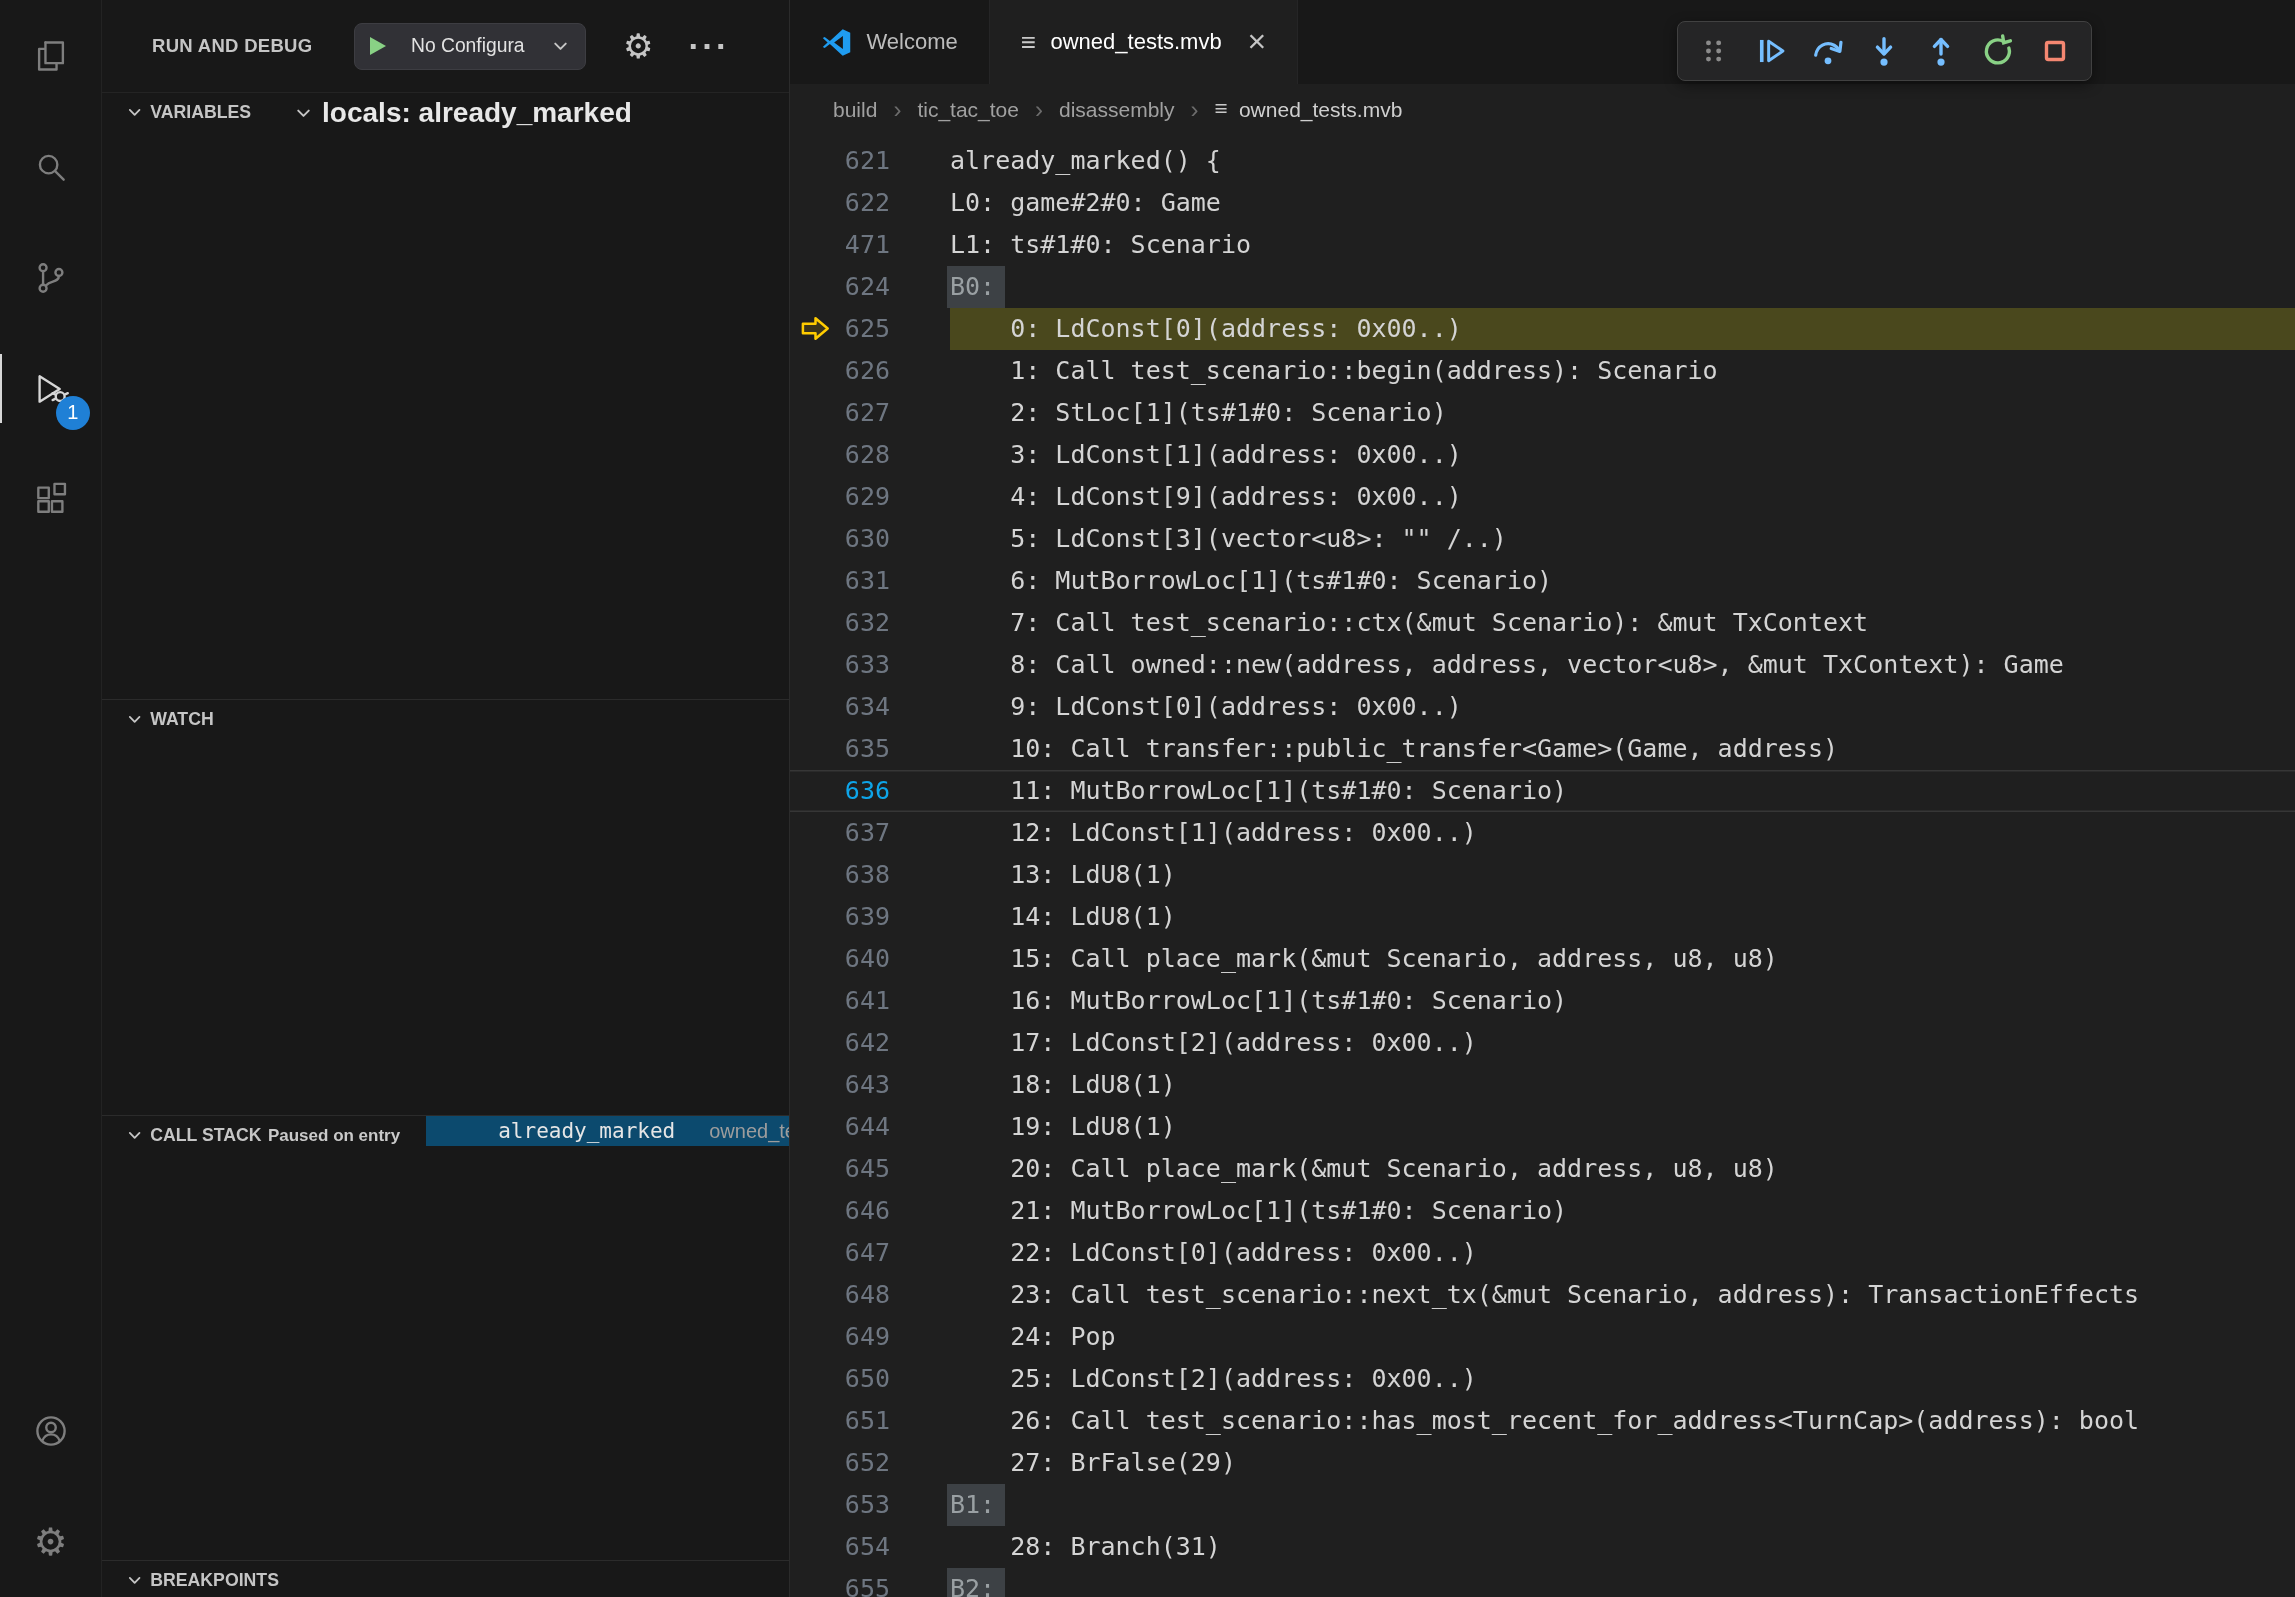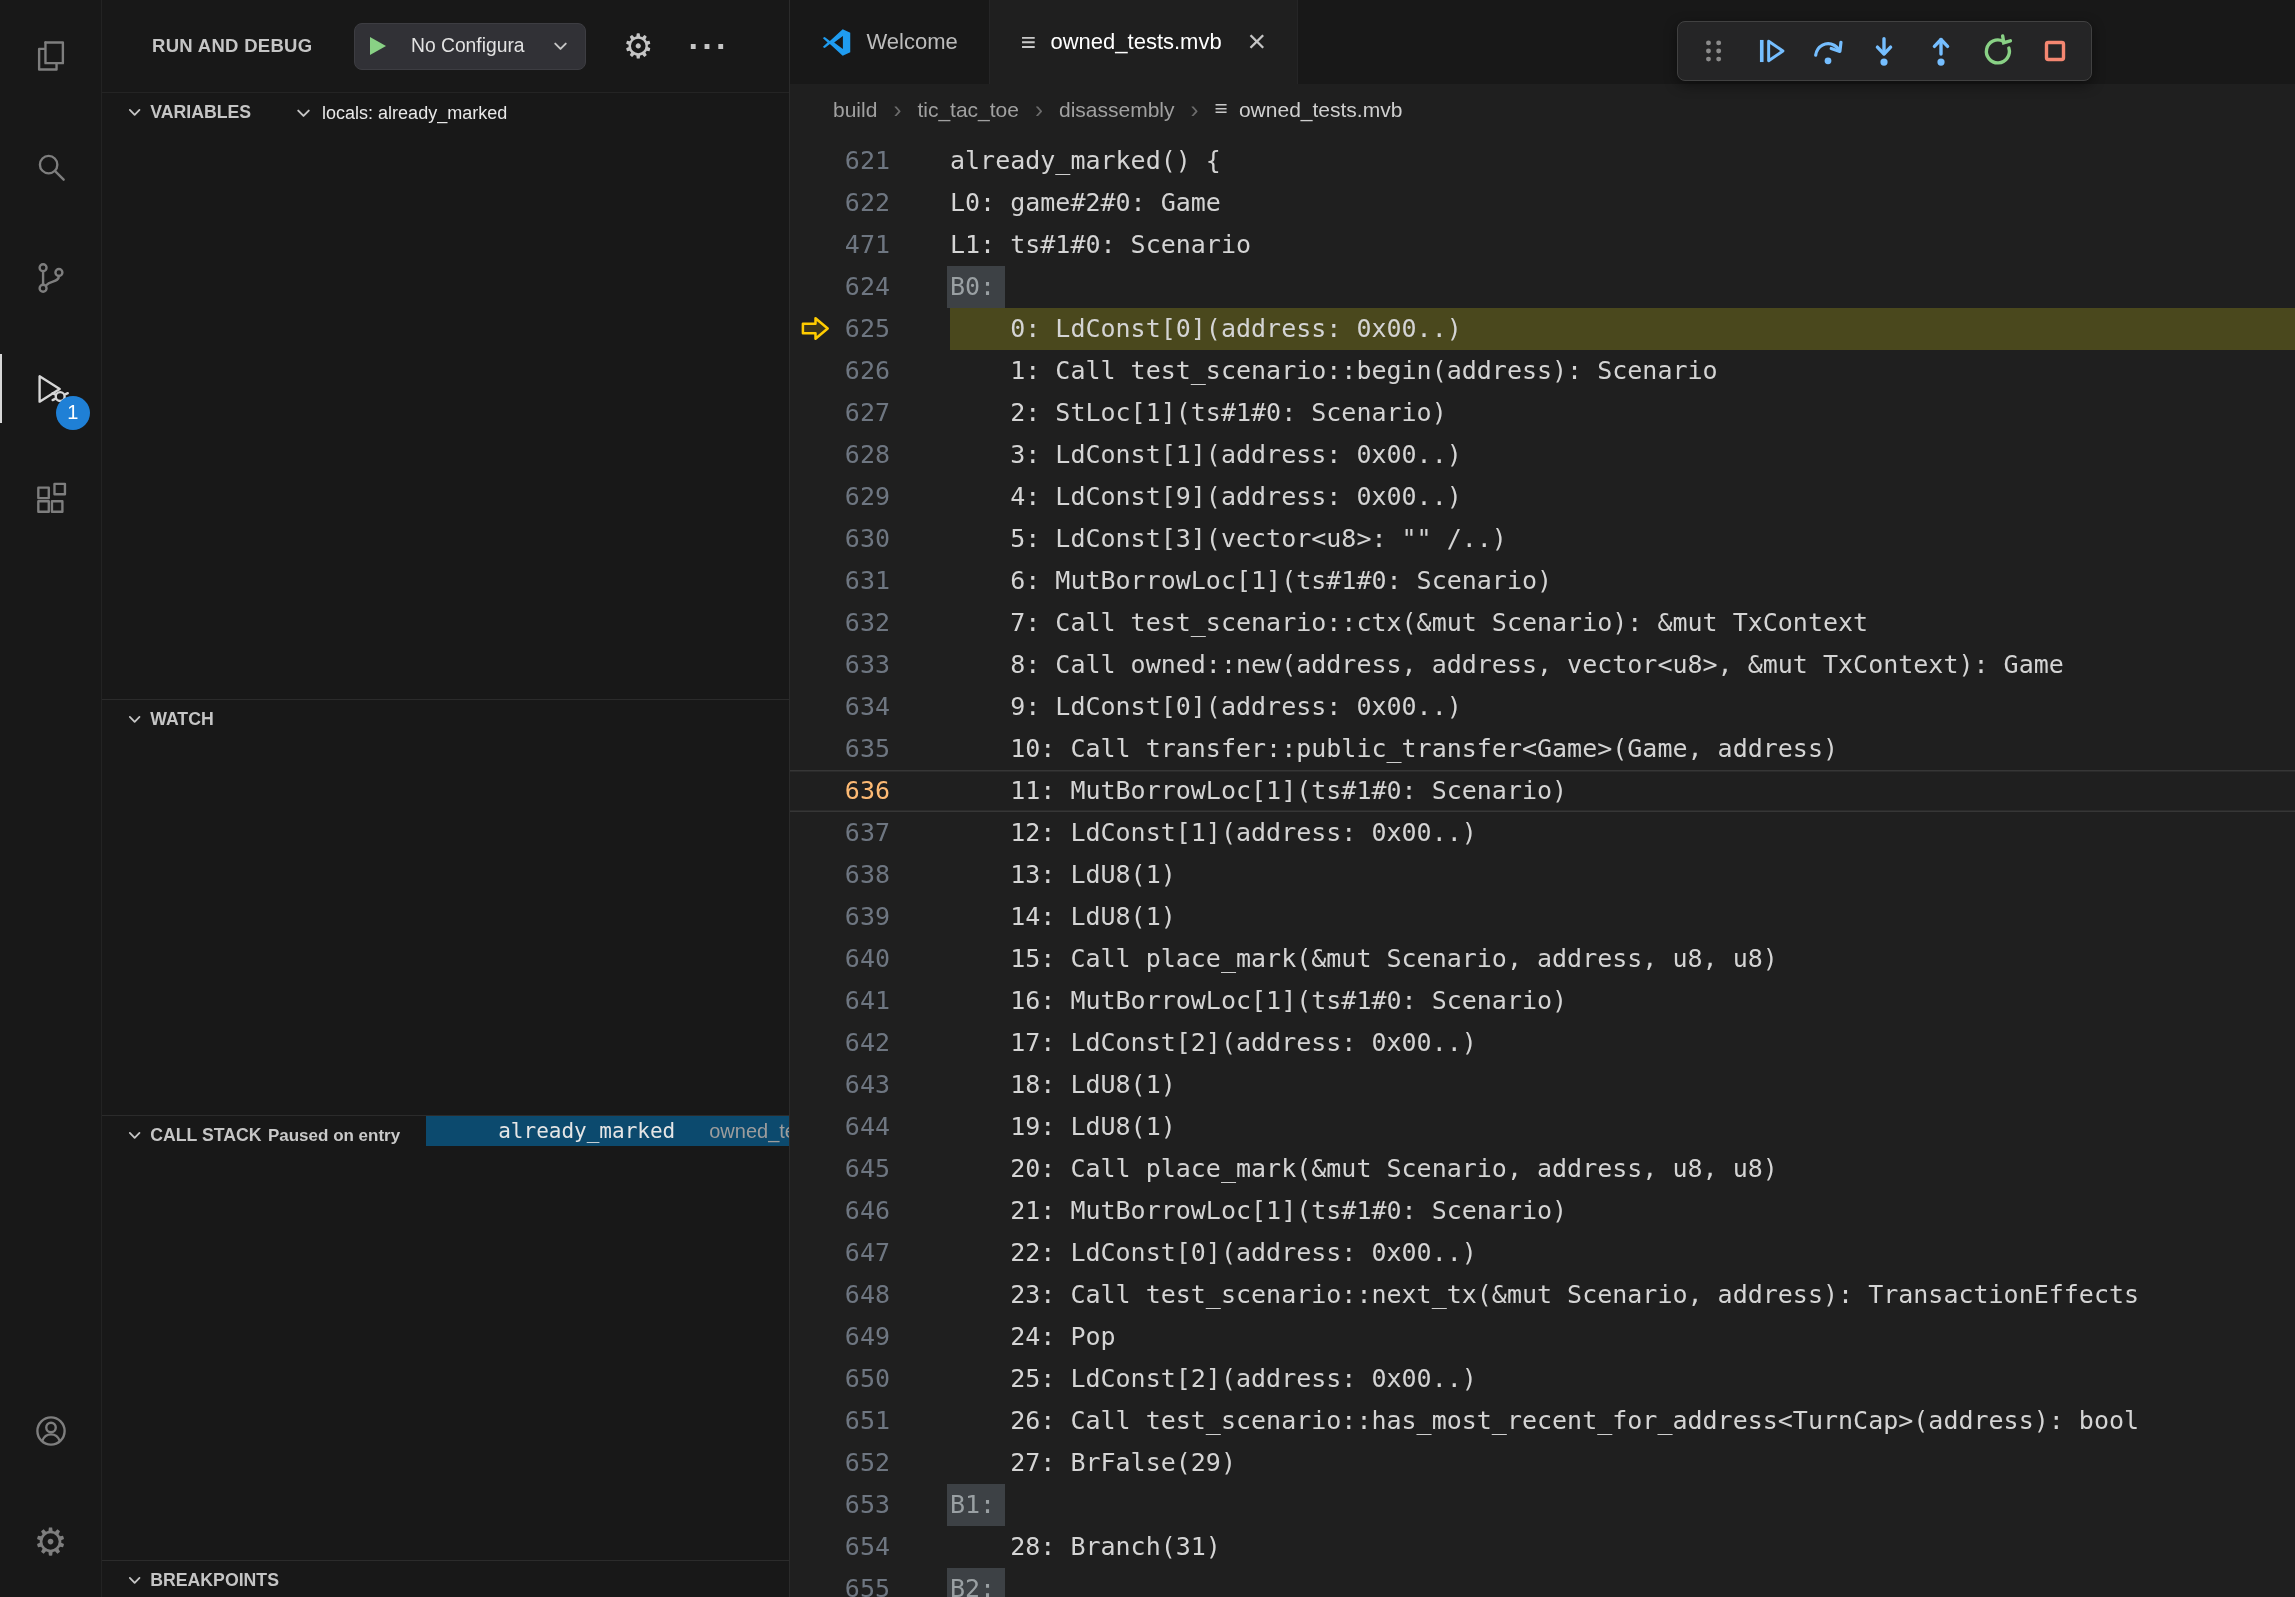--- a/index.html
+++ b/index.html
@@ -37,21 +37,21 @@
   .pane-vars{height:607px;border-top:0.8px solid #242424;}
   .pane-watch{height:416px;}
   .pane-stack{height:445px;}
   .pane-bp{flex:1;}
   .pane-header{height:39px;display:flex;align-items:center;padding-left:22.5px;gap:6.4px;
     font-size:17.7px;font-weight:700;color:#c5c5c5;flex-shrink:0;cursor:pointer;}
   .pane-header .chev-svg{width:19.3px;height:19.3px;}
   .pane-status{margin-left:auto;margin-right:26px;font-size:17px;font-weight:700;color:#c9c9c9;}
   .pane-body{flex:1;overflow:hidden;}
   .tree-row{height:40px;display:flex;align-items:center;padding-left:42px;gap:8px;cursor:pointer;}
-  .locals-label{font-size:18px;font-weight:400;color:#e8e8e8;}
+  .locals-label{font-size:28px;font-weight:700;color:#e8e8e8;}
   .frame-row{height:30px;background:#0c4a6e;display:flex;align-items:center;padding:0 24px 0 72px;gap:34px;cursor:pointer;}
   .frame-name{font-family:"DejaVu Sans Mono",monospace;font-size:21px;color:#e6e6e6;}
   .frame-file{font-size:20px;color:#9d9d9d;}
   .frame-badge{margin-left:auto;background:#4d4d4d;color:#f2f2f2;font-size:17.7px;border-radius:17.7px;padding:4px 13px;}
 
   
   .main{flex:1;min-width:0;display:flex;flex-direction:column;position:relative;background:#1f1f1f;}
   .tabbar{height:84px;background:#181818;display:flex;flex-shrink:0;}
   .tab{display:flex;align-items:center;gap:14.5px;padding:0 31px;font-size:22px;color:#bcbcbc;
     background:#181818;border-right:0.8px solid #252526;cursor:pointer;white-space:nowrap;}
@@ -75,21 +75,21 @@
 
   .editor{flex:1;overflow:hidden;background:#1f1f1f;padding-top:4.8px;
     font-family:"DejaVu Sans Mono",monospace;font-size:25px;color:#d4d4d4;}
   .code-row{display:flex;height:42px;line-height:42px;align-items:stretch;}
   .glyph{width:51px;flex-shrink:0;display:flex;align-items:center;justify-content:center;}
   .glyph svg{width:31px;height:31px;}
   .lnum{width:109px;flex-shrink:0;text-align:right;padding-right:60px;color:#6e7681;}
   .ltext{flex:1;white-space:pre;min-width:0;}
   .code-row.current .ltext{background:#4a481d;}
   .code-row.cursor{box-shadow:inset 0 1.6px 0 rgba(197,197,197,.14), inset 0 -1.6px 0 rgba(197,197,197,.14);}
-  .code-row.cursor .lnum{color:#fdba74;}
+  .code-row.cursor .lnum{color:#0ea5e9;}
   .blk{display:inline-block;background:#3d4145;color:#9aa0a3;padding:0 9.7px 0 3.2px;margin-left:-3.2px;}
 </style>
 </head>
 <body>
 
 <div class="app">
 
   <nav class="activitybar">
     <div class="ab-group">
       <div class="ab-item">

